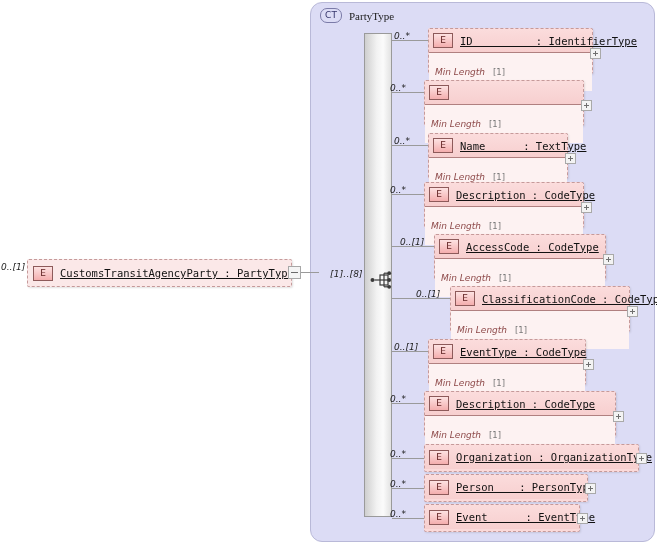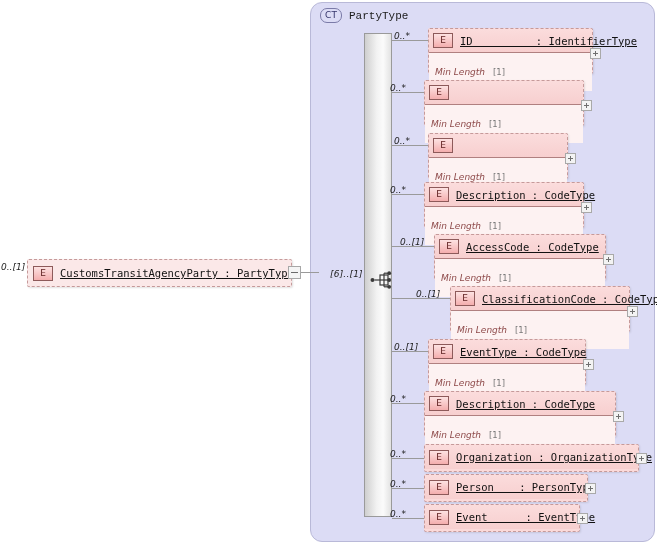--- a/index.html
+++ b/index.html
@@ -31,21 +31,21 @@
     width: 22px; height: 15px;
     border: 1px solid #7b7ba8;
     border-radius: 7px;
     background: #dcdcf5;
     font-size: 9px; line-height: 13px;
     text-align: center; color: #35356a;
     font-family: "DejaVu Sans", sans-serif;
   }
   .ct-title {
     font-size: 11px; color: #1b1b1b;
-    font-family: Liberation Mono, monospace;
+    font-family: Liberation Serif, serif;
   }
 
   
   #seq-bar {
     position: absolute;
     left: 364px; top: 33px;
     width: 28px; height: 484px;
     background: linear-gradient(to right, #cfcfcf 0%, #f2f2f2 45%, #fbfbfb 70%, #e2e2e2 100%);
     border: 1px solid #9a9a9a;
   }
@@ -175,21 +175,21 @@
 <body>
 
 <div id="ct-container">
   <div id="ct-badge-row">
     <div class="ct-badge">CT</div>
     <div class="ct-title">PartyType</div>
   </div>
 </div>
 
 <div id="seq-bar"></div>
-<div id="seq-card" class="seq-card">[6]..[1]</div>
+<div id="seq-card" class="seq-card">[1]..[8]</div>
 <div id="seq-icon">
   <svg width="22" height="20" viewBox="0 0 22 20">
     <circle cx="2.5" cy="10" r="2" fill="#3a3a3a"></circle>
     <line x1="4.5" y1="10" x2="10" y2="10" stroke="#3a3a3a" stroke-width="1.2"></line>
     <rect x="10" y="5" width="8" height="10" fill="none" stroke="#3a3a3a" stroke-width="1.2"></rect>
     <line x1="10" y1="10" x2="18" y2="10" stroke="#3a3a3a" stroke-width="1.2"></line>
     <circle cx="19.2" cy="3.2" r="1.9" fill="#3a3a3a"></circle>
     <circle cx="19.2" cy="10" r="1.9" fill="#3a3a3a"></circle>
     <circle cx="19.2" cy="16.8" r="1.9" fill="#3a3a3a"></circle>
     <line x1="14" y1="3.2" x2="19" y2="3.2" stroke="#3a3a3a" stroke-width="1.2"></line>
@@ -231,20 +231,21 @@
         <span class="facet-name">Min Length</span>
         <span class="facet-val">[1]</span>
       </div>
     </div>
     <div class="plus" style="left: 581px; top: 100px;"></div>
     <div class="conn-h" style="left: 392px; top: 145px; width: 36px;"></div>
     <div class="card" style="left: 394px; top: 136px;">0..*</div>
     <div class="el two-row" style="left: 428px; top: 133px; width: 140px; height: 46px;">
       <div class="el-head">
         <div class="e-icon">E</div>
+        <div class="el-name">Name      : TextType</div>
       </div>
       <div class="el-body">
         <span class="facet-name">Min Length</span>
         <span class="facet-val">[1]</span>
       </div>
     </div>
     <div class="plus" style="left: 565px; top: 153px;"></div>
     <div class="conn-h" style="left: 392px; top: 194px; width: 32px;"></div>
     <div class="card" style="left: 390px; top: 185px;">0..*</div>
     <div class="el two-row" style="left: 424px; top: 182px; width: 160px; height: 46px;">

